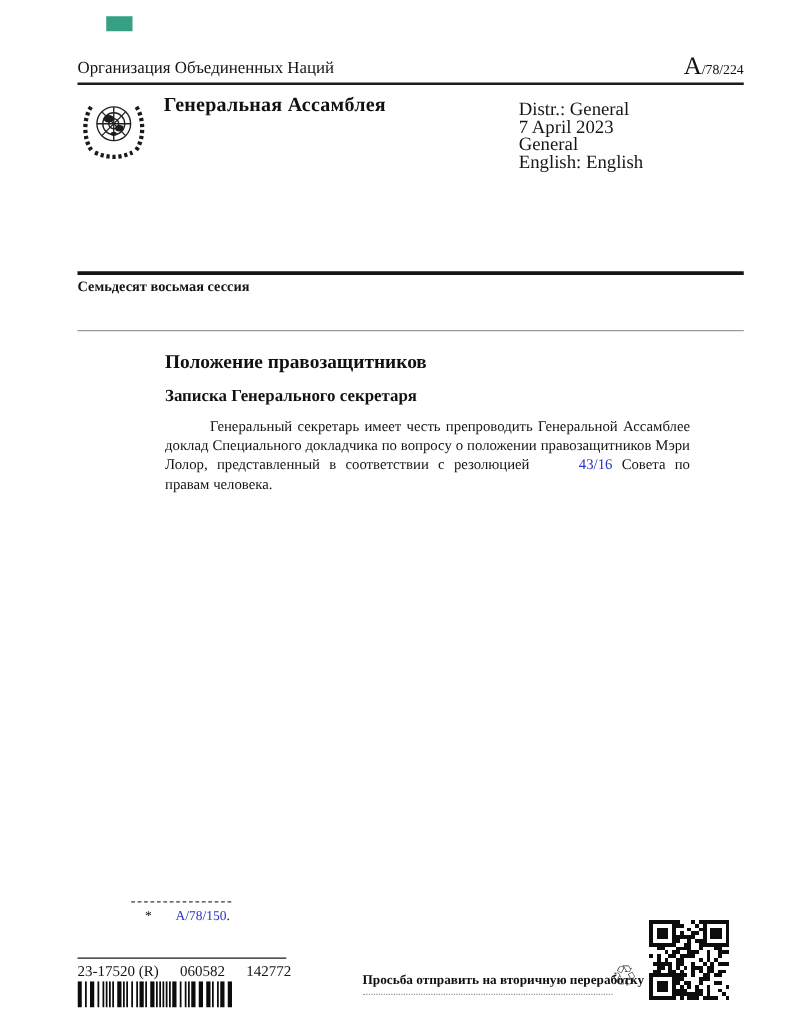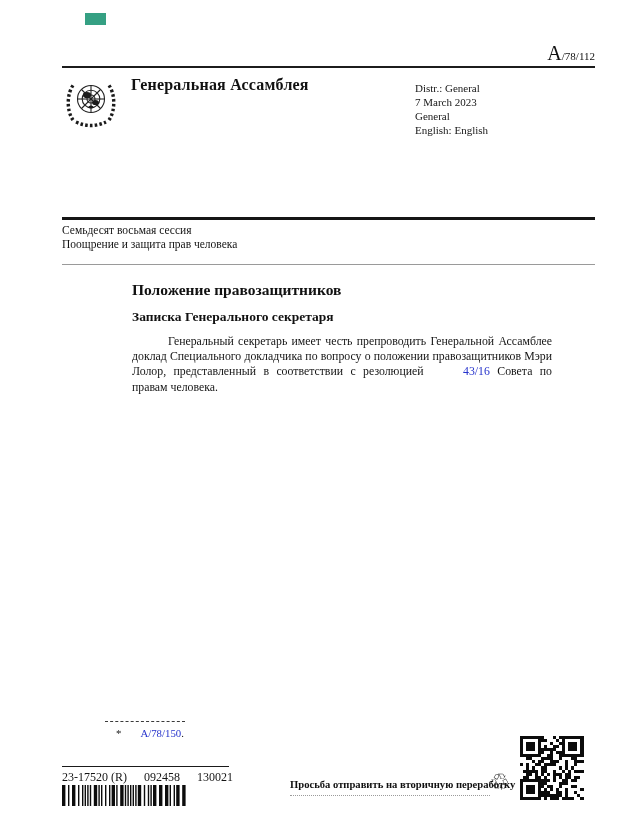--- a/index.html
+++ b/index.html
@@ -16,26 +16,26 @@
   
   .org-name{left:62px;top:46px;font-size:13.5px;color:#141414;}
   .doc-symbol{right:45px;top:42px;text-align:right;white-space:nowrap;}
   .doc-symbol .big{font-size:20px;}
   .doc-symbol .small{font-size:11px;}
   .rule-top{left:62px;top:66px;width:533px;height:2px;background:#1c1c1c;}
 
   
   .emblem{left:60px;top:76px;width:62px;height:52px;}
   .ga-title{left:131px;top:76px;font-size:16px;font-weight:bold;letter-spacing:.2px;}
-  .distr-block{left:415px;top:81px;font-size:11px;line-height:14px;color:#161616;}
+  .distr-block{left:415px;top:81px;font-size:15px;line-height:14px;color:#161616;}
 
   
   .rule-thick{left:62px;top:217px;width:533px;height:2.6px;background:#161616;}
   .session{left:62px;top:224px;font-size:11.5px;line-height:13.5px;color:#141414;}
-  .session .b{font-weight:normal;}
+  .session .b{font-weight:bold;}
   .rule-thin{left:62px;top:264px;width:533px;height:1px;background:#9a9a9a;}
 
   
   .doc-title{left:132px;top:281px;font-size:15.5px;font-weight:bold;}
   .doc-subtitle{left:132px;top:309px;font-size:13.5px;font-weight:bold;}
   .body-para{
     left:132px;top:334px;width:420px;font-size:11.8px;line-height:15.2px;
     text-align:justify;text-indent:36px;color:#141414;
   }
   a.doclink{color:#2633cc;text-decoration:none;}
@@ -57,22 +57,23 @@
     font-family:"DejaVu Sans",sans-serif;color:#1c1c1c;}
   .qr{left:518px;top:736px;width:67px;height:64px;}
 </style>
 </head>
 <body>
 
 <div class="page">
 
   <div class="abs teal-marker" style="background: rgb(53, 160, 131);"></div>
 
+  <div class="abs org-name">Организация Объединенных Наций</div>
   <div class="abs doc-symbol">
-    <span class="big">A</span><span class="small">/78/112</span>
+    <span class="big">A</span><span class="small">/78/224</span>
   </div>
   <div class="abs rule-top"></div>
 
   <div class="abs emblem">
     <svg width="62" height="52" viewBox="0 0 62 52">
       <g stroke="#222" fill="none" stroke-width="1.1">
         <circle cx="31" cy="23" r="13.5"></circle>
         <circle cx="31" cy="23" r="8.8"></circle>
         <circle cx="31" cy="23" r="4"></circle>
         <line x1="17.5" y1="23" x2="44.5" y2="23"></line>
@@ -88,44 +89,43 @@
       <g stroke="#1b1b1b" fill="none" stroke-width="3.4" stroke-dasharray="2.6 2.2">
         <path d="M13,44 C6.5,35 6.5,17 14,8"></path>
         <path d="M49,44 C55.5,35 55.5,17 48,8"></path>
         <path d="M16,46 Q31,53 46,46"></path>
       </g>
     </svg>
   </div>
   <div class="abs ga-title">Генеральная Ассамблея</div>
   <div class="abs distr-block">
     <div>Distr.: General</div>
-    <div>7 March 2023</div>
+    <div>7 April 2023</div>
     <div>General</div>
     <div>English: English</div>
   </div>
 
   <div class="abs rule-thick"></div>
   <div class="abs session">
     <div class="b">Семьдесят восьмая сессия</div>
-    <div class="b">Поощрение и защита прав человека</div>
   </div>
   <div class="abs rule-thin"></div>
 
   <div class="abs doc-title">Положение правозащитников</div>
   <div class="abs doc-subtitle">Записка Генерального секретаря</div>
   <div class="abs body-para"><span>Генеральный секретарь имеет честь препроводить Генеральной Ассамблее доклад Специального докладчика по вопросу о положении правозащитников Мэри Лолор, представленный в соответствии с резолюцией </span><a href="#" class="doclink" style="color: rgb(38, 51, 204); margin-left: 32px;">43/16</a><span> Совета по правам человека.</span></div>
 
   <div class="abs footnote-rule"></div>
   <div class="abs footnote">
     <span>*</span><a href="#" class="doclink lnk" style="color: rgb(38, 51, 204); margin-left: 19px;">A/78/150</a><span>.</span>
   </div>
 
   <div class="abs footer-rule"></div>
   <div class="abs job-line">
-    <span>23-17520 (R)</span><span>092458</span><span>130021</span>
+    <span>23-17520 (R)</span><span>060582</span><span>142772</span>
   </div>
   <div class="abs barcode">
     <svg id="barcode-svg" width="124" height="21" viewBox="0 0 124 21">
         <rect x="0.0" y="0" width="3.4" height="21" fill="#0c0c0c"></rect>
         <rect x="6.0" y="0" width="1.4" height="21" fill="#0c0c0c"></rect>
         <rect x="10.0" y="0" width="3.4" height="21" fill="#0c0c0c"></rect>
         <rect x="16.0" y="0" width="1.4" height="21" fill="#0c0c0c"></rect>
         <rect x="20.0" y="0" width="1.4" height="21" fill="#0c0c0c"></rect>
         <rect x="22.6" y="0" width="1.4" height="21" fill="#0c0c0c"></rect>
         <rect x="25.2" y="0" width="1.4" height="21" fill="#0c0c0c"></rect>

